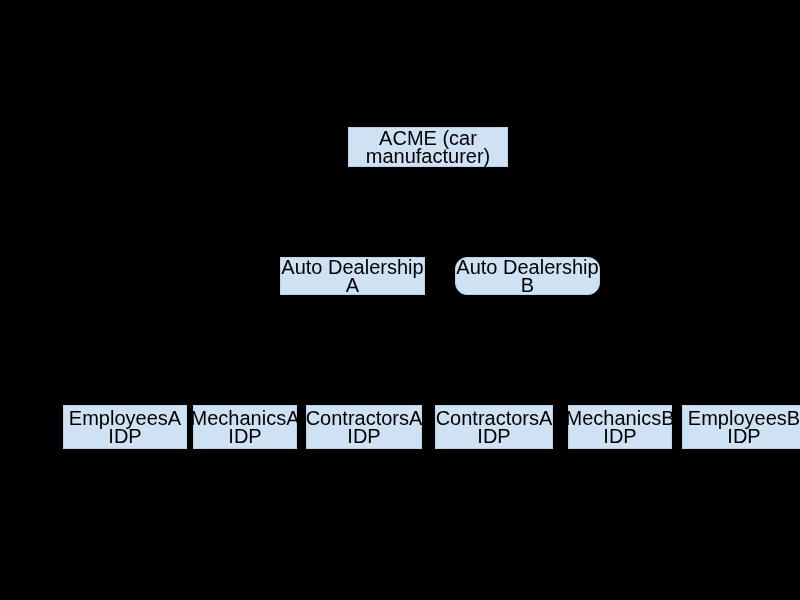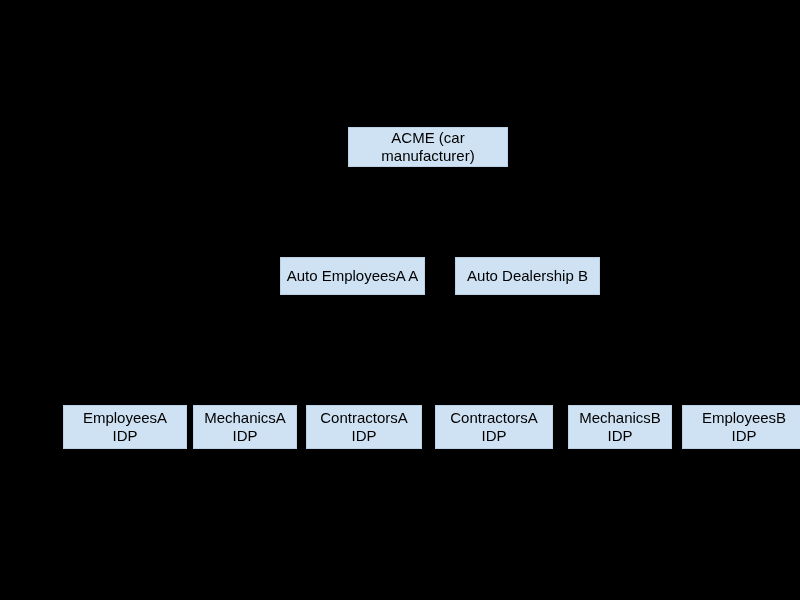--- a/index.html
+++ b/index.html
@@ -20,47 +20,47 @@
     background: #cfe2f3;
     border: 1px solid #b9d2e8;
     box-sizing: border-box;
     display: flex;
     align-items: center;
     justify-content: center;
     text-align: center;
   }
   .node .label {
     color: #000000;
-    font-size: 15px;
+    font-size: 20px;
     line-height: 18px;
     white-space: pre-line;
   }
   
   .n-acme          { left: 348px; top: 127px; width: 160px; height: 40px; }
   .n-dealer-a      { left: 280px; top: 257px; width: 145px; height: 38px; }
-  .n-dealer-b      { left: 455px; top: 257px; width: 145px; height: 38px; }
+  .n-dealer-b      { left: 455px; top: 257px; width: 145px; height: 38px; border-radius: 12px; }
   .n-employees-a   { left:  63px; top: 405px; width: 124px; height: 44px; }
   .n-mechanics-a   { left: 193px; top: 405px; width: 104px; height: 44px; }
   .n-contractors-a { left: 306px; top: 405px; width: 116px; height: 44px; }
   .n-contractors-b { left: 435px; top: 405px; width: 118px; height: 44px; }
   .n-mechanics-b   { left: 568px; top: 405px; width: 104px; height: 44px; }
   .n-employees-b   { left: 682px; top: 405px; width: 124px; height: 44px; }
 </style>
 </head>
 <body>
 
 <div class="canvas">
 
   <div class="node n-acme">
     <span class="label">ACME (car
 manufacturer)</span>
   </div>
 
   <div class="node n-dealer-a">
-    <span class="label">Auto EmployeesA A</span>
+    <span class="label">Auto Dealership A</span>
   </div>
 
   <div class="node n-dealer-b">
     <span class="label">Auto Dealership B</span>
   </div>
 
   <div class="node n-employees-a">
     <span class="label">EmployeesA
 IDP</span>
   </div>

